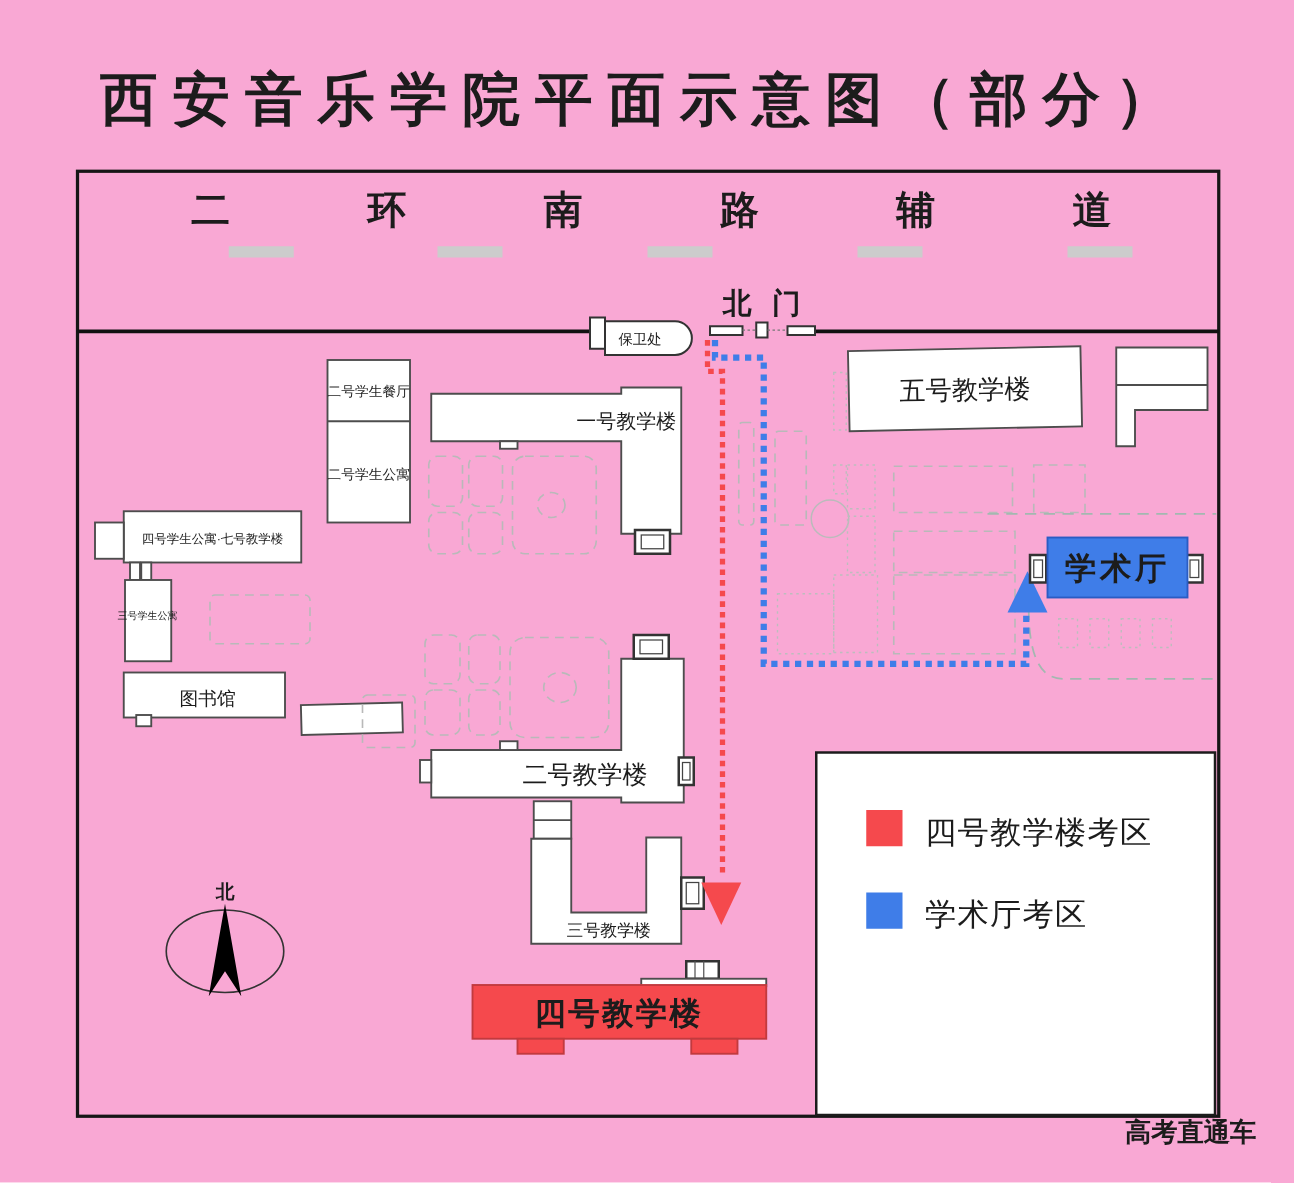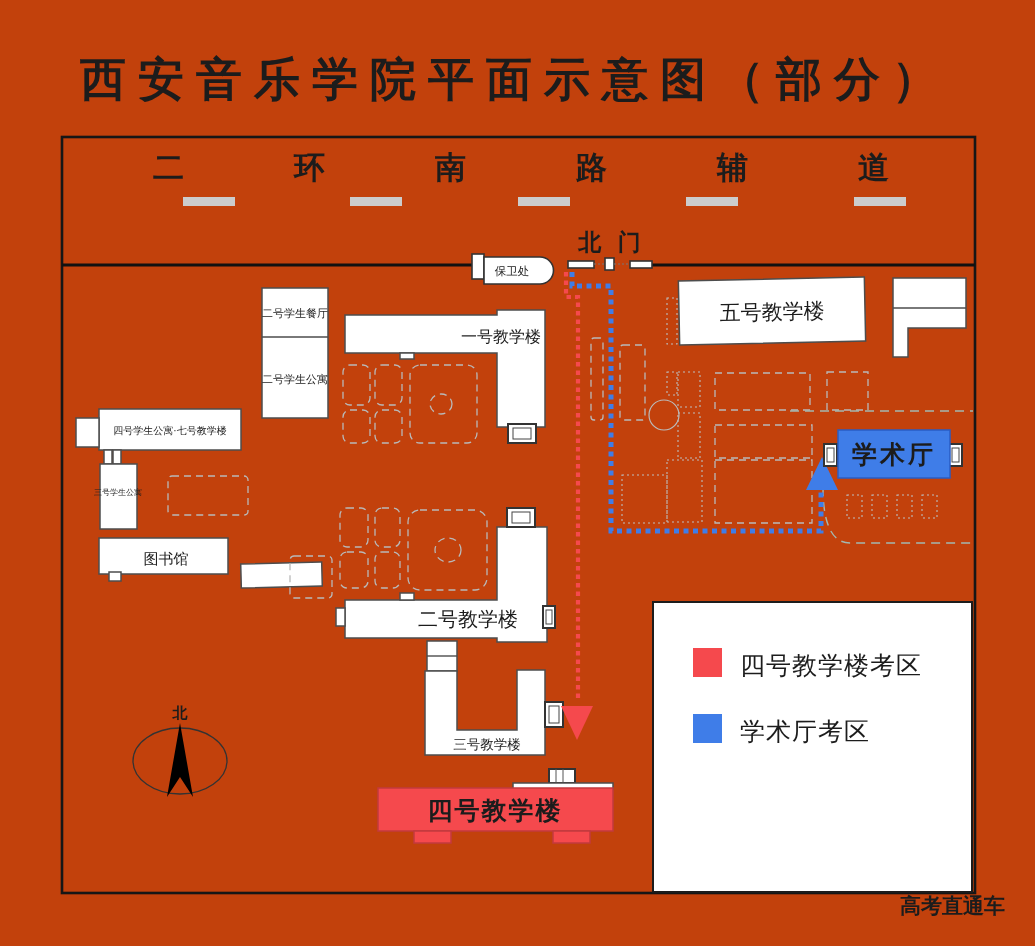--- a/index.html
+++ b/index.html
@@ -1,16 +1,16 @@
 <!DOCTYPE html>
 <html><head>
 <meta charset="utf-8">
 <style>
   html,body{margin:0;padding:0;background:#ffffff;}
-  .page{position:relative;width:1035px;height:946px;background:#c2410c;
+  .page{position:relative;width:1035px;height:946px;background:#f9a8d4;
         font-family:"Liberation Sans", sans-serif;}
   svg text{font-family:"Liberation Sans", sans-serif;fill:#1c1c1c;}
   .bld{fill:#ffffff;stroke:#4d4d4d;stroke-width:1.5;}
   .bld2{fill:#ffffff;stroke:#333333;stroke-width:1.6;}
   .garden{fill:none;stroke:#b9b9b9;stroke-width:1.3;stroke-dasharray:7 5;}
   .garden-dot{fill:none;stroke:#bdbdbd;stroke-width:1.1;stroke-dasharray:2 3;}
   .door-out{fill:#ffffff;stroke:#333;stroke-width:2;}
   .door-in{fill:#ffffff;stroke:#444;stroke-width:1;}
   .thick{stroke:#111;stroke-width:3;fill:none;}
   .border{fill:none;stroke:#161616;stroke-width:2.6;}

